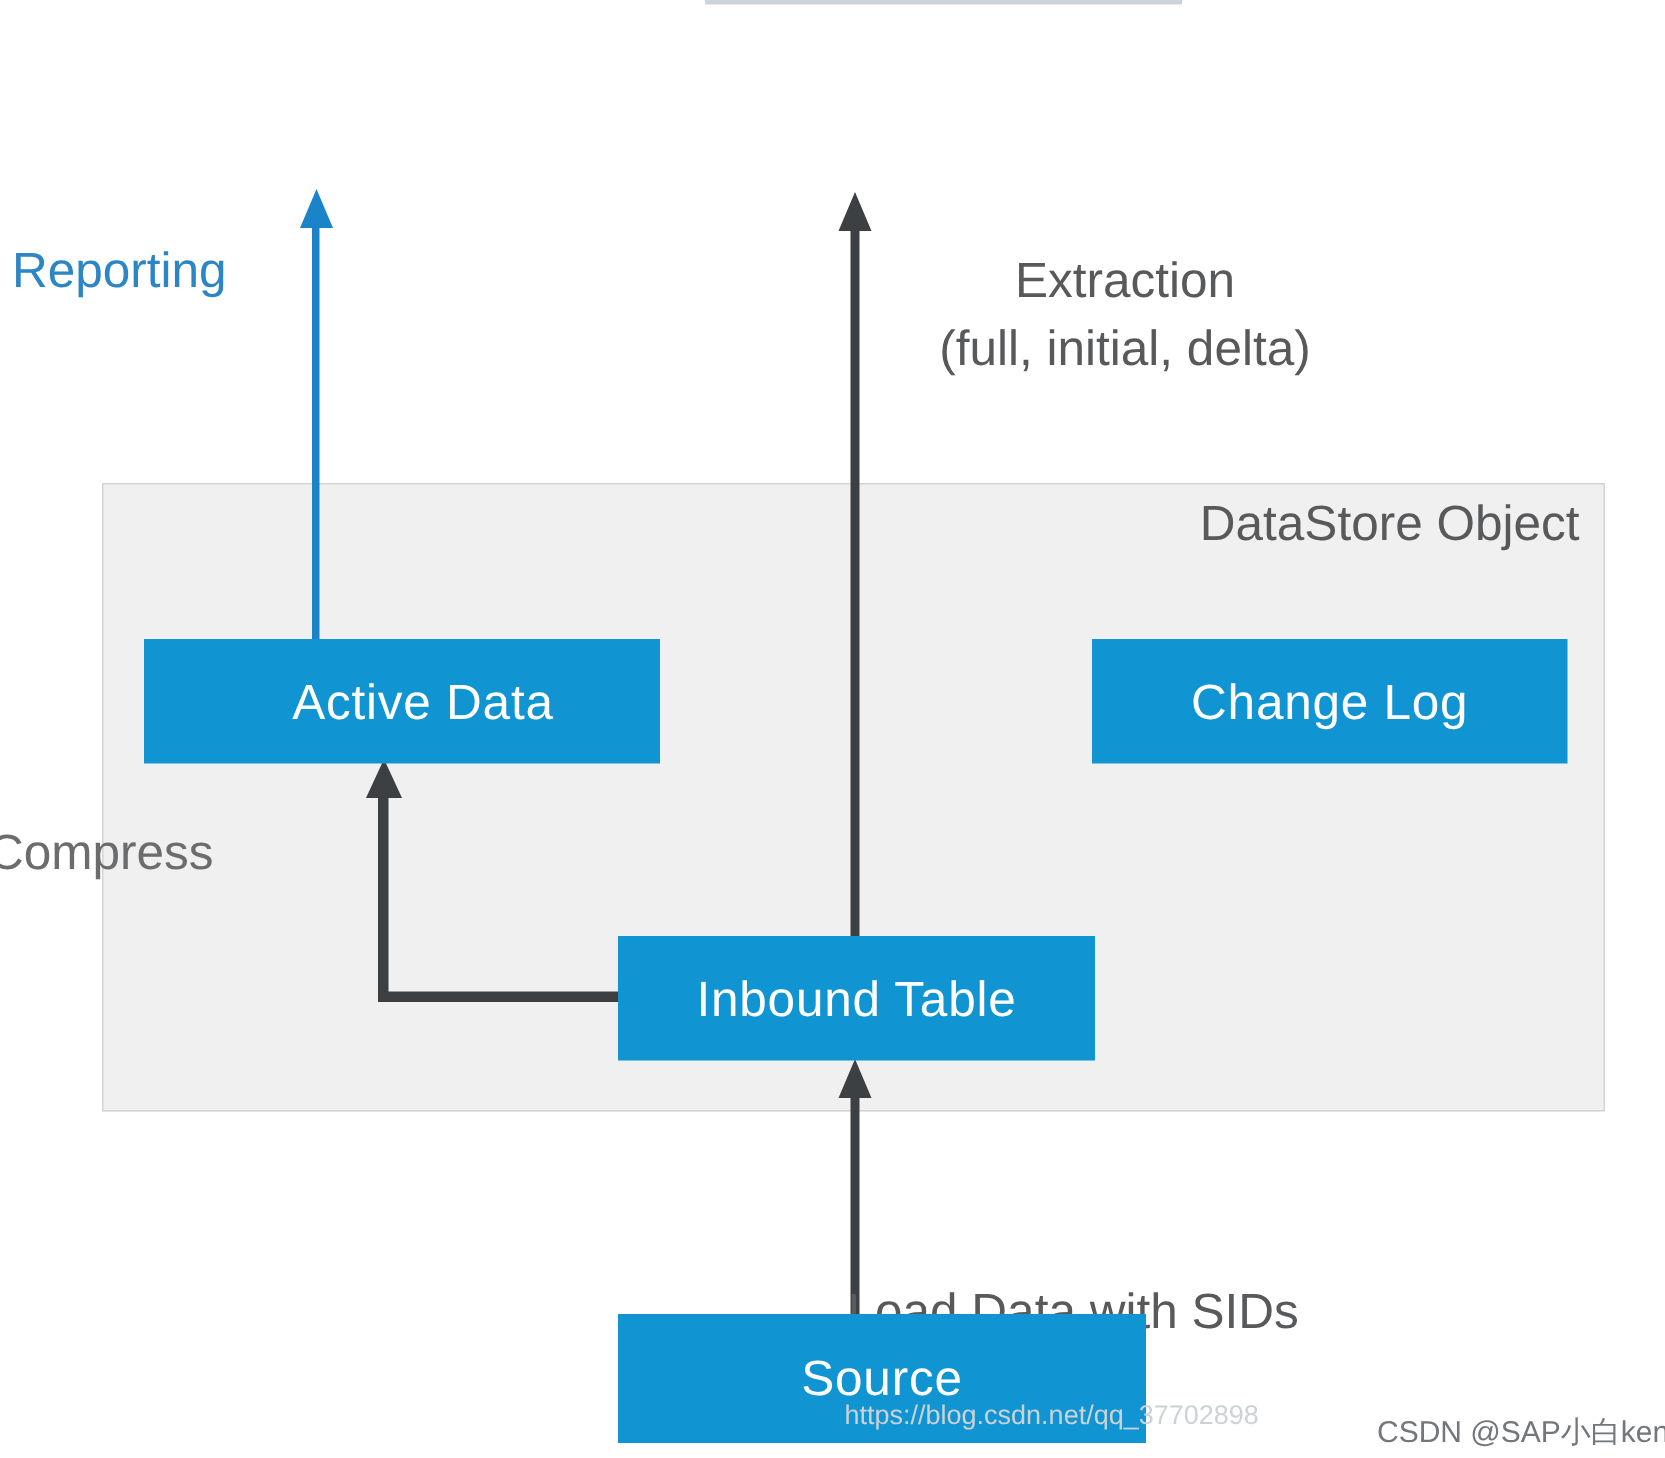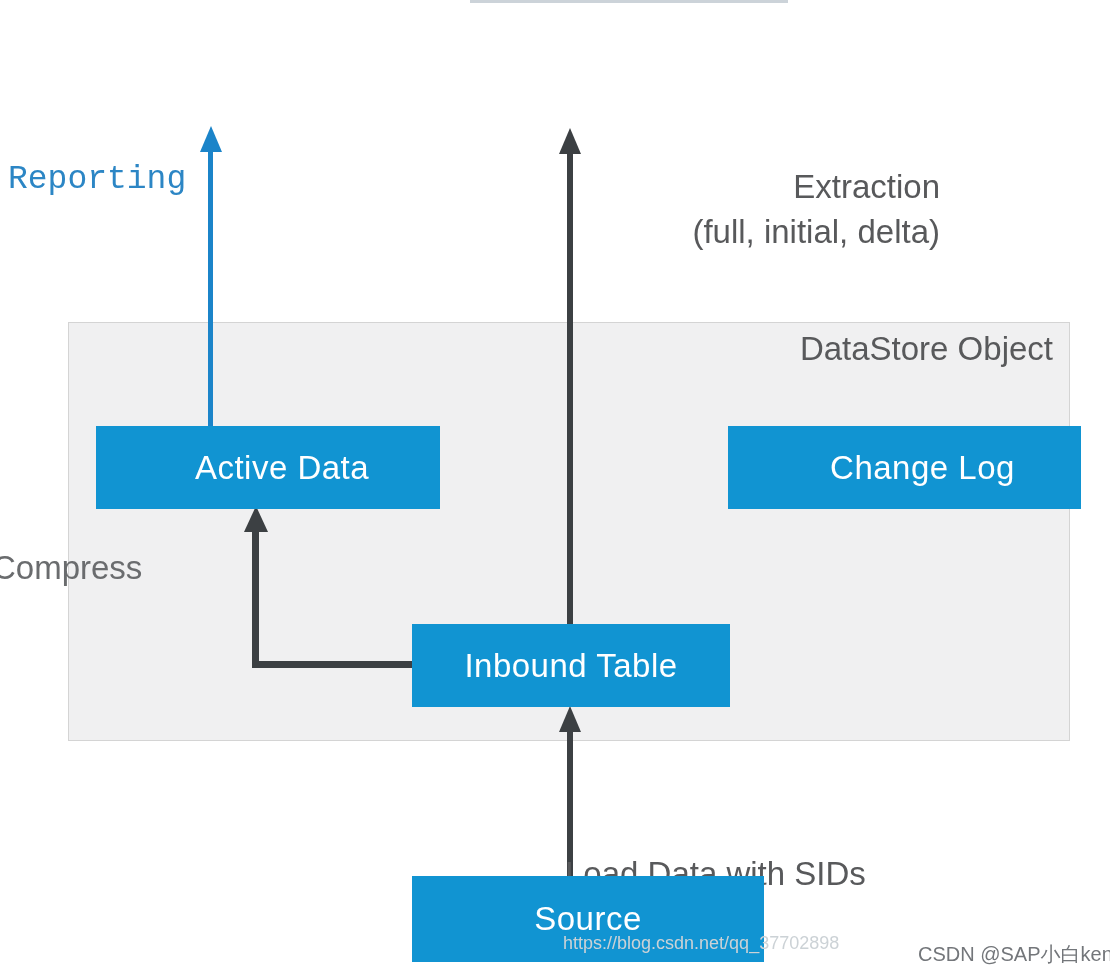--- a/index.html
+++ b/index.html
@@ -25,21 +25,21 @@
     font-size:33px;color:#55575a;white-space:nowrap;
   }
   
   .node{
     position:absolute;background:#1194d2;color:#ffffff;
     display:flex;align-items:center;justify-content:center;
     font-size:33px;letter-spacing:0.5px;white-space:nowrap;
   }
   .node-target {left:412px;top:44px; width:316px;height:84px;}
   .node-active {left:96px; top:426px;width:316px;height:83px;padding-left:28px;}
-  .node-changelog{left:728px;top:426px;width:317px;height:83px;padding-left:36px;}
+  .node-changelog{left:728px;top:426px;width:317px;height:83px;}
   .node-inbound{left:412px;top:624px;width:318px;height:83px;}
   .node-source {left:412px;top:876px;width:352px;height:86px;}
   
   .seg{position:absolute;background:#3c4043;}
   .seg-blue{position:absolute;background:#1b84c9;}
   .head{
     position:absolute;width:0;height:0;
     border-left:11px solid transparent;border-right:11px solid transparent;
     border-bottom:26px solid #3c4043;
   }
@@ -56,22 +56,22 @@
   .src-head{left:559px;top:706px;}
   
   .bend-h{left:252px;top:661px;width:161px;height:7px;}
   .bend-v{left:252px;top:528px;width:7px;height:140px;}
   .bend-head{left:244px;top:506px;border-left-width:12px;border-right-width:12px;}
   
   .rep-line{left:208px;top:148px;width:5px;height:279px;}
   .rep-head{left:200px;top:126px;}
   
   .lbl{position:absolute;color:#58595b;font-size:33px;white-space:nowrap;}
-  .lbl-reporting{left:8px;top:161px;color:#2c86c5;font-family:Liberation Mono, monospace;}
-  .lbl-extraction{left:560px;top:164px;width:380px;text-align:right;line-height:45px;}
+  .lbl-reporting{left:8px;top:161px;color:#2c86c5;}
+  .lbl-extraction{left:560px;top:164px;width:380px;text-align:center;line-height:45px;}
   .lbl-compress{left:-8px;top:549px;color:#6a6c6e;}
   .lbl-load{left:565px;top:855px;}
   
   .wm-url{
     position:absolute;left:563px;top:933px;
     font-size:18px;color:#ccd2d6;white-space:nowrap;
   }
   .wm-credit{
     position:absolute;left:888px;top:941px;
     font-size:20px;color:#73767a;white-space:nowrap;margin-left:30px;

